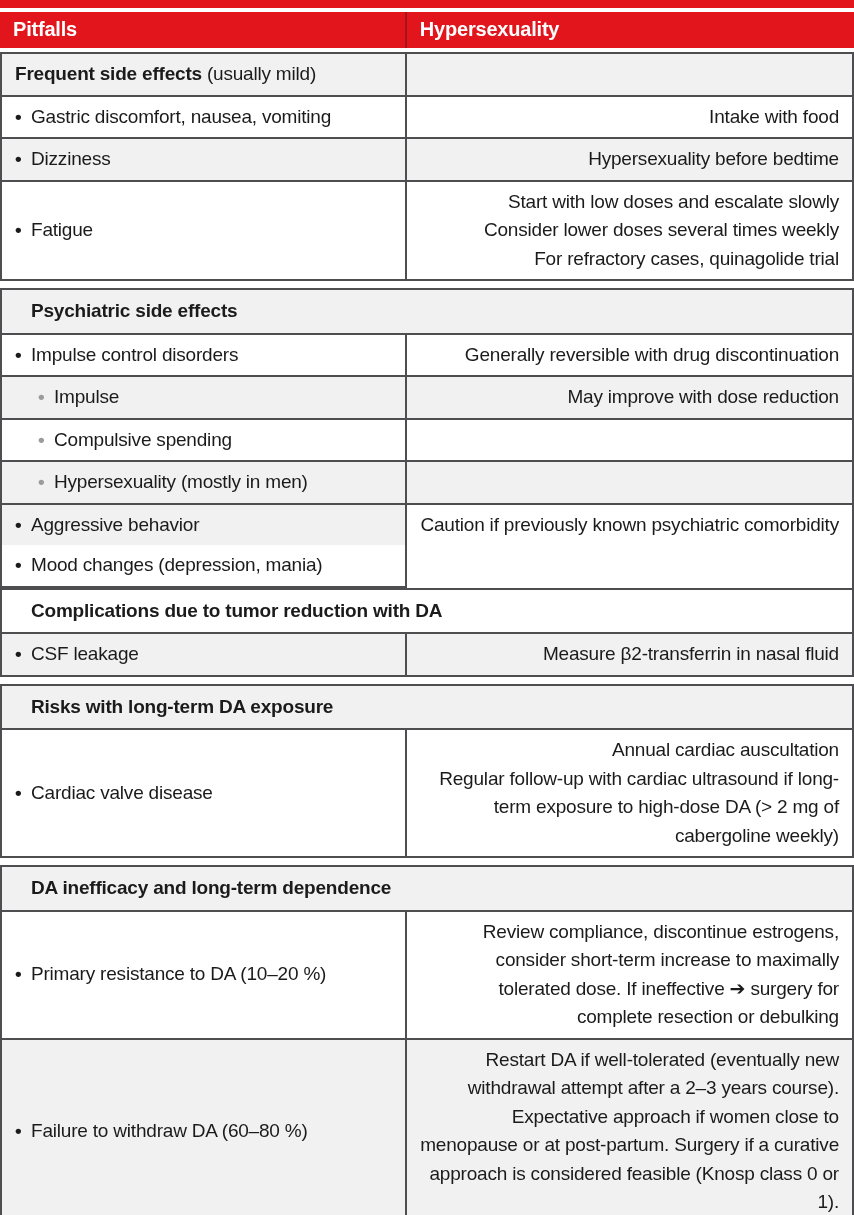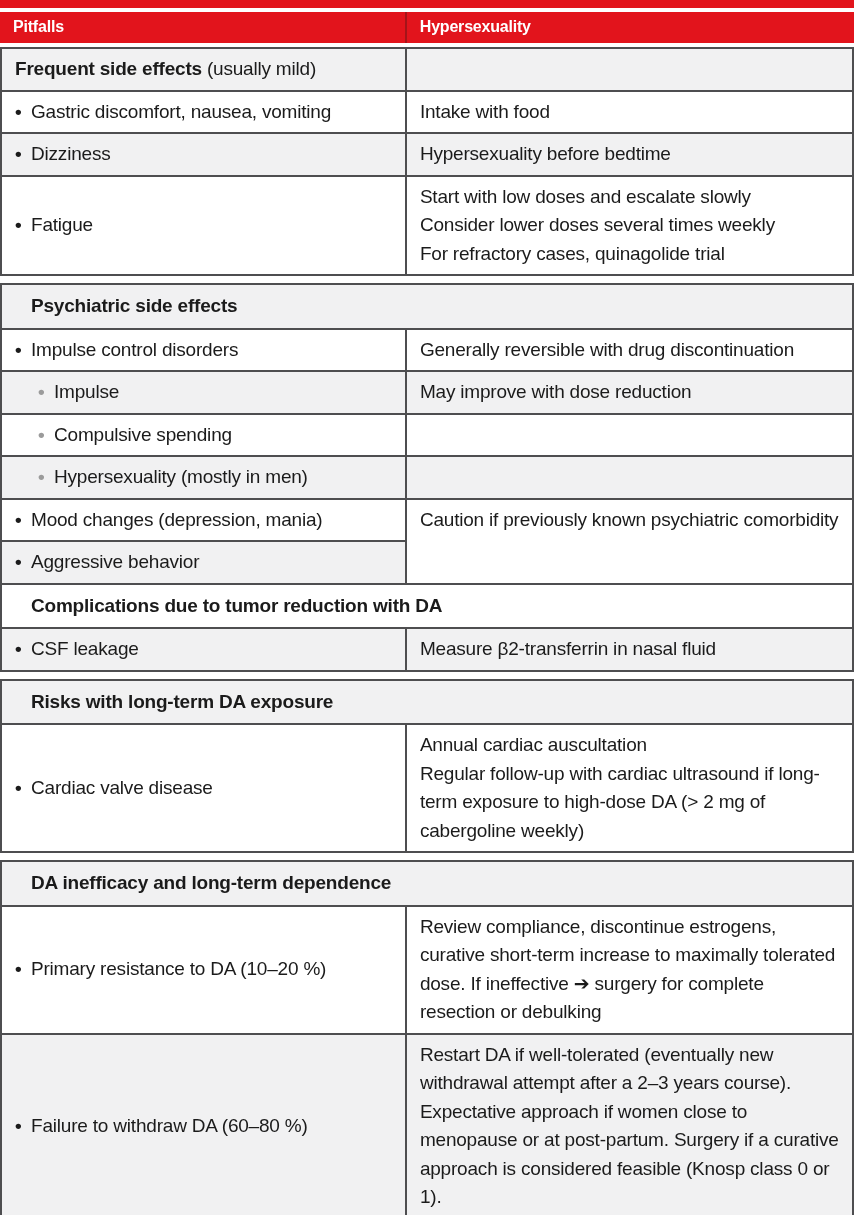--- a/index.html
+++ b/index.html
@@ -16,40 +16,40 @@
   .hdrgap   { height: 4px; background:#fff; }
   .gap      { height: 7px; background:#fff; }
 
   
   .hdr {
     display: grid;
     grid-template-columns: 47.4% 1fr;
     background: #e2141c;
     color: #ffffff;
     font-weight: bold;
-    font-size: 16px;
+    font-size: 20px;
   }
   .hdr .hc { padding: 6px 13px 7px 13px; }
   .hdr .hc2 { border-left: 2px solid rgba(90,20,22,0.45); }
 
   
   .row {
     display: grid;
     grid-template-columns: 47.4% 1fr;
     border-left: 2px solid #4e4e50;
     border-right: 2px solid #4e4e50;
     border-bottom: 2px solid #4e4e50;
     background: #ffffff;
   }
   .row.top { border-top: 2px solid #4e4e50; }
   .shade { background: #f1f1f2; }
 
   .cl, .cr { padding: 6px 13px; line-height: 1.5; }
   .cr { border-left: 2px solid #4e4e50; }
-  .ln { display:block; }
+  .ln { display:block;text-align:right; }
 
   
   .sec { font-weight: bold; }
   .sec .rest { font-weight: normal; margin-left: 5px; }
   .row.colspan { display:block; }
   .row.colspan .cl { padding: 7px 29px; }
 
   
   .li { display:flex; align-items:center; }
   .dot { flex:none; width: 16px; }
@@ -161,28 +161,28 @@
   <div class="row shade">
     <div class="cl li sub">
         <span class="dot"></span>
         <span>Hypersexuality (mostly in men)</span>
       </div>
     <div class="cr"></div>
   </div>
 
   <div class="grouprow">
     <div class="lstack">
+      <div class="lc shade li">
+          <span class="dot"></span>
+          <span>Aggressive behavior</span>
+        </div>
       <div class="lc lc1 li">
           <span class="dot"></span>
           <span>Mood changes (depression, mania)</span>
         </div>
-      <div class="lc shade li">
-          <span class="dot"></span>
-          <span>Aggressive behavior</span>
-        </div>
     </div>
     <div class="cr">
         <span class="ln">Caution if previously known psychiatric comorbidity</span>
       </div>
   </div>
 
   <div class="row colspan">
     <div class="cl sec">Complications due to tumor reduction with DA</div>
   </div>
 
@@ -219,21 +219,21 @@
   <div class="row top shade colspan">
     <div class="cl sec">DA inefficacy and long-term dependence</div>
   </div>
 
   <div class="row">
     <div class="cl li">
         <span class="dot"></span>
         <span>Primary resistance to DA (10–20 %)</span>
       </div>
     <div class="cr">
-        <span class="ln">Review compliance, discontinue estrogens, curative short-term increase to maximally tolerated dose. If ineffective ➔ surgery for complete resection or debulking</span>
+        <span class="ln">Review compliance, discontinue estrogens, consider short-term increase to maximally tolerated dose. If ineffective ➔ surgery for complete resection or debulking</span>
       </div>
   </div>
 
   <div class="row shade">
     <div class="cl li">
         <span class="dot"></span>
         <span>Failure to withdraw DA (60–80 %)</span>
       </div>
     <div class="cr">
         <span class="ln">Restart DA if well-tolerated (eventually new withdrawal attempt after a 2–3 years course). Expectative approach if women close to menopause or at post-partum. Surgery if a curative approach is considered feasible (Knosp class 0 or 1).</span>

